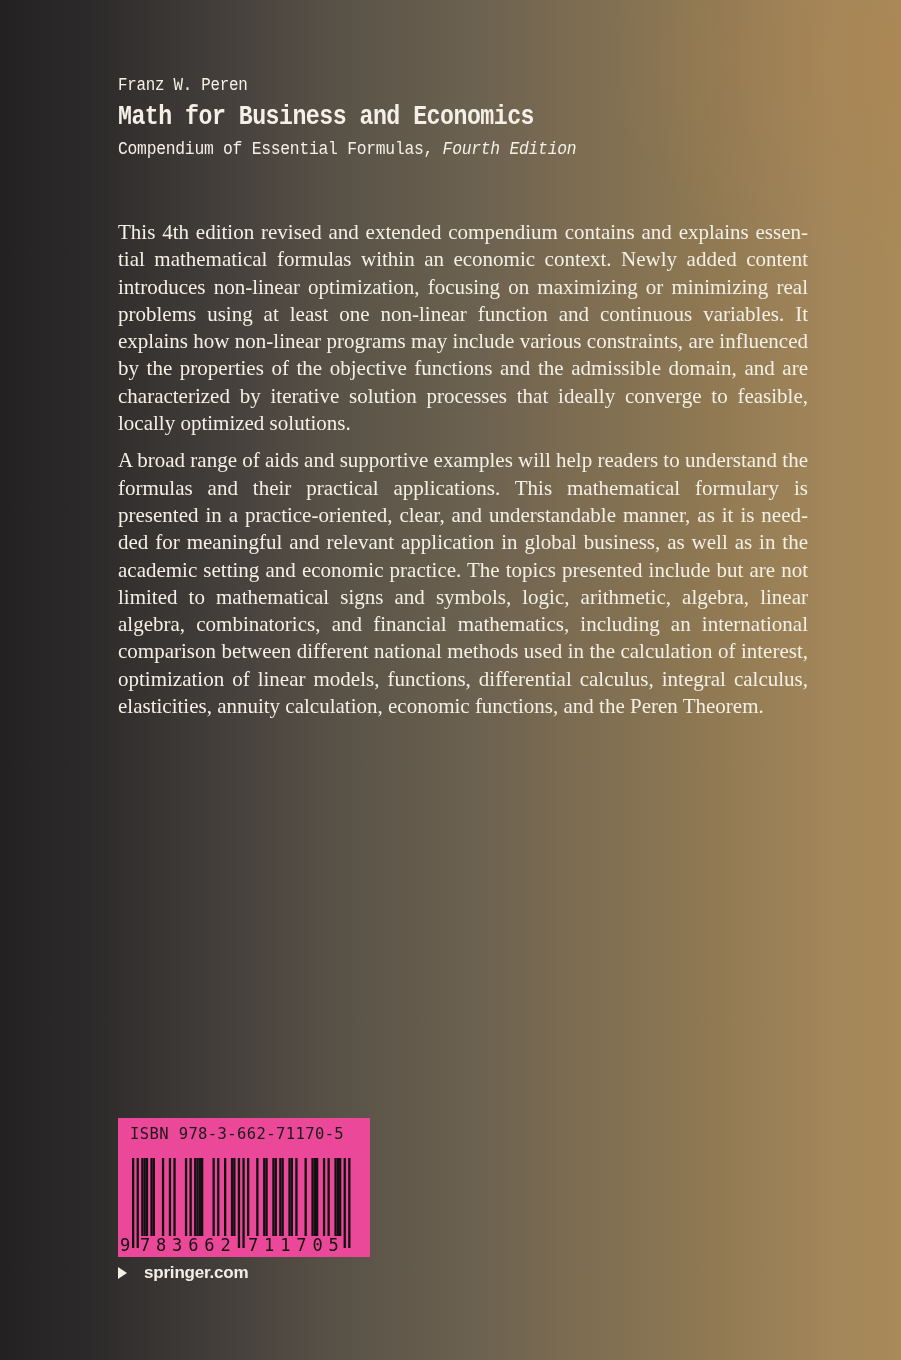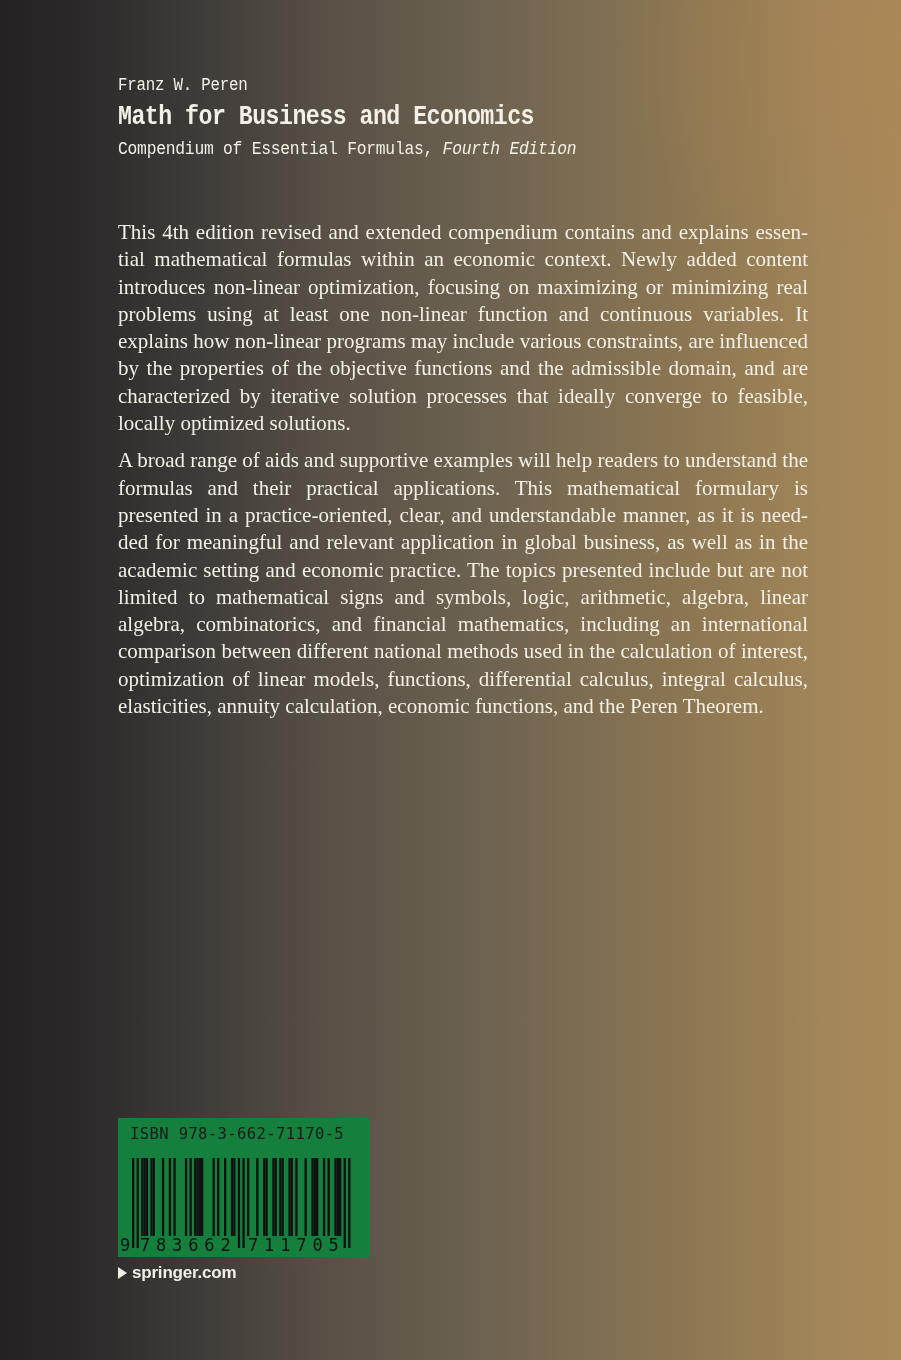--- a/index.html
+++ b/index.html
@@ -82,21 +82,21 @@
     }
     .body-text p.last {
       font-family: "Liberation Serif", serif;
     }
     .barcode-box {
       position: absolute;
       left: 118px;
       top: 1118px;
       width: 252px;
       height: 139px;
-      background: #15803d;
+      background: #ec4899;
       box-sizing: border-box;
     }
     .isbn-text {
       position: absolute;
       left: 12px;
       top: 7px;
       font-family: "DejaVu Sans Mono", monospace;
       font-size: 15.5px;
       color: #1a1a1a;
       letter-spacing: 0.4px;
@@ -110,21 +110,21 @@
     .springer-link {
       position: absolute;
       left: 118px;
       top: 1263px;
       font-family: "Liberation Sans", sans-serif;
       font-weight: bold;
       font-size: 17px;
       color: #f3efe7;
       display: flex;
       align-items: center;
-      gap: 5px;
+      gap: 17px;
       text-decoration: none;
       letter-spacing: -0.2px;
     }
     .springer-link .arrow {
       display: inline-block;
       width: 0; height: 0;
       border-top: 6px solid transparent;
       border-bottom: 6px solid transparent;
       border-left: 9px solid #f3efe7;
     }

